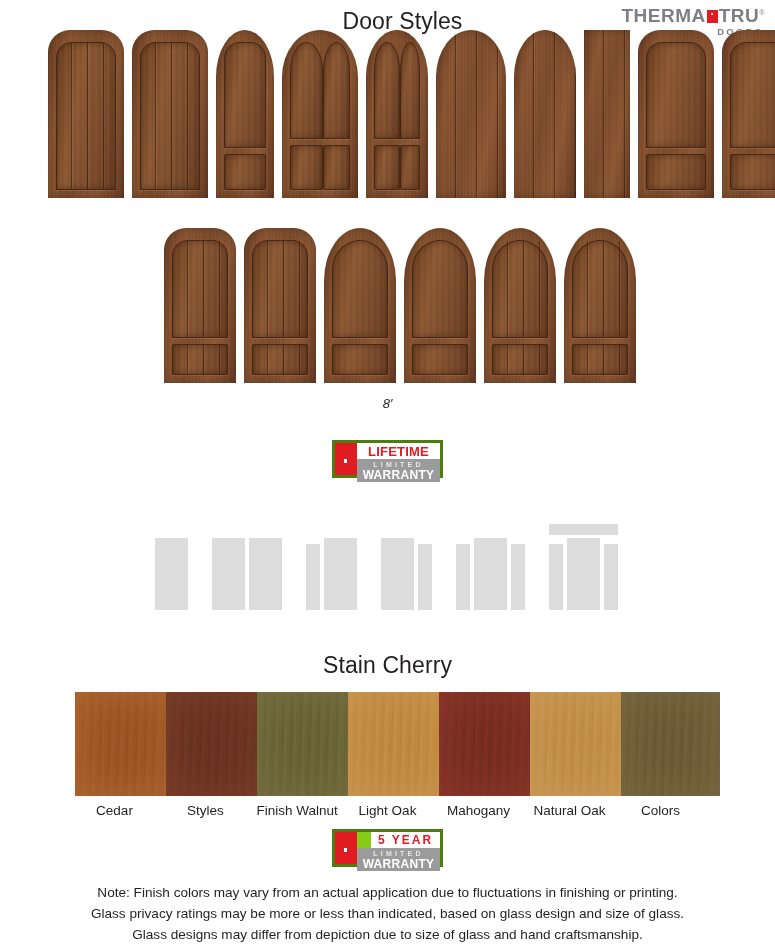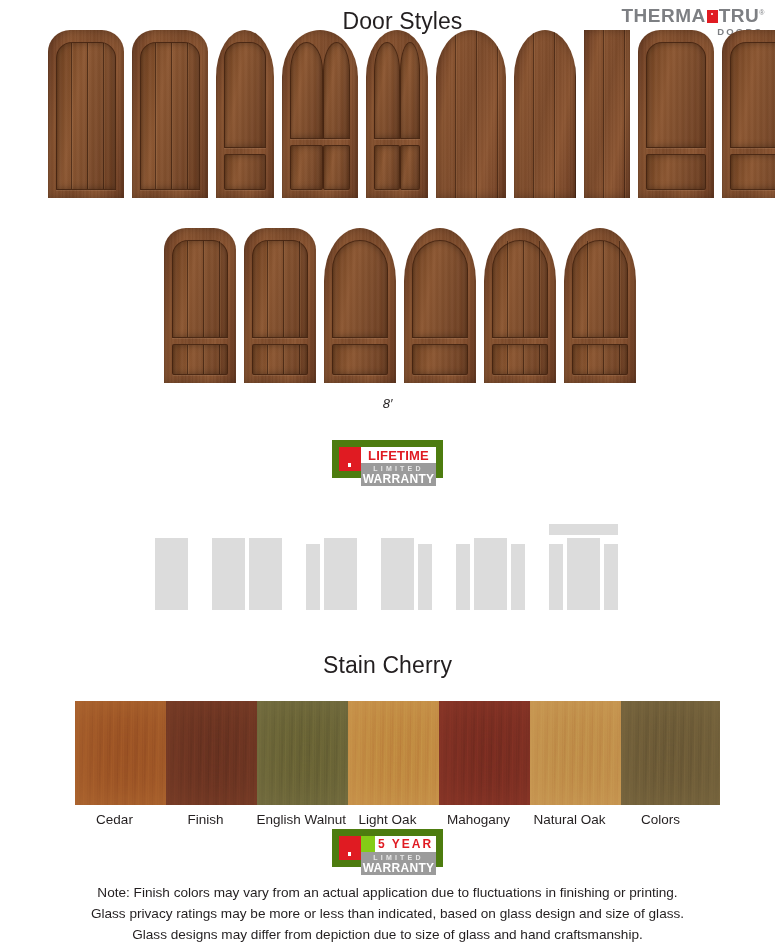--- a/index.html
+++ b/index.html
@@ -103,21 +103,21 @@
   }
 
   .size-label {
     position: absolute; top: 396px; width: 100%; text-align: center;
     font-size: 13px; font-style: italic; color:#231f20;
   }
 
   
   .warranty {
     position: absolute; display: flex; height: 38px;
-    border: 7px solid #4d7c0f; background:#84cc16;
+    border: 3px solid #4d7c0f; background:#84cc16;
   }
   #warranty-lifetime { top: 440px; left: 332px; width: 111px; }
   #warranty-5year    { top: 829px; left: 332px; width: 111px; }
   .w-red {
     width: 22px; background: #e01b22; position: relative;
   }
   .w-red::after {
     content:""; position:absolute; left:9px; top:16px;
     width:3px; height:4px; background:#fff;
   }
@@ -147,21 +147,21 @@
     width: 100%; height: 11px; background:#dcdcdc; margin-bottom: 3px;
   }
   .config-slabs { display:flex; align-items:flex-end; gap: 4px; }
   .config-slab { background:#dcdcdc; }
 
   
   #stain-row {
     position: absolute; top: 692px; left: 0px; width: 775px;
     display: flex; justify-content: center; gap: 11px;
   }
-  .stain-item { width: 80px; margin-top: 9px; }
+  .stain-item { width: 80px; }
   .stain-swatch {
     width: 99px; height: 104px;
     background-image:
       repeating-linear-gradient(90deg,
         rgba(0,0,0,0.10) 0px, rgba(255,255,255,0.08) 1px,
         rgba(0,0,0,0.06) 2px, rgba(255,255,255,0.05) 4px,
         rgba(0,0,0,0.09) 5px),
       repeating-linear-gradient(92deg,
         rgba(0,0,0,0.07) 0px, rgba(255,255,255,0.05) 3px,
         rgba(0,0,0,0.05) 9px);
@@ -333,25 +333,25 @@
       </div>
     </div>
 
   <div id="stain-row">
       <div class="stain-item">
         <div class="stain-swatch" style="background-color: rgb(157, 85, 38); background-blend-mode: overlay; box-shadow: rgb(176, 106, 51) 0px 0px 40px inset;"></div>
         <div class="stain-label">Cedar</div>
       </div>
       <div class="stain-item">
         <div class="stain-swatch" style="background-color: rgb(107, 52, 34); background-blend-mode: overlay; box-shadow: rgb(125, 64, 41) 0px 0px 40px inset;"></div>
-        <div class="stain-label">Finish</div>
+        <div class="stain-label">Styles</div>
       </div>
       <div class="stain-item">
         <div class="stain-swatch" style="background-color: rgb(106, 100, 54); background-blend-mode: overlay; box-shadow: rgb(119, 112, 68) 0px 0px 40px inset;"></div>
-        <div class="stain-label">English Walnut</div>
+        <div class="stain-label">Finish Walnut</div>
       </div>
       <div class="stain-item">
         <div class="stain-swatch" style="background-color: rgb(192, 138, 65); background-blend-mode: overlay; box-shadow: rgb(203, 151, 80) 0px 0px 40px inset;"></div>
         <div class="stain-label">Light Oak</div>
       </div>
       <div class="stain-item">
         <div class="stain-swatch" style="background-color: rgb(122, 46, 34); background-blend-mode: overlay; box-shadow: rgb(141, 57, 42) 0px 0px 40px inset;"></div>
         <div class="stain-label">Mahogany</div>
       </div>
       <div class="stain-item">

